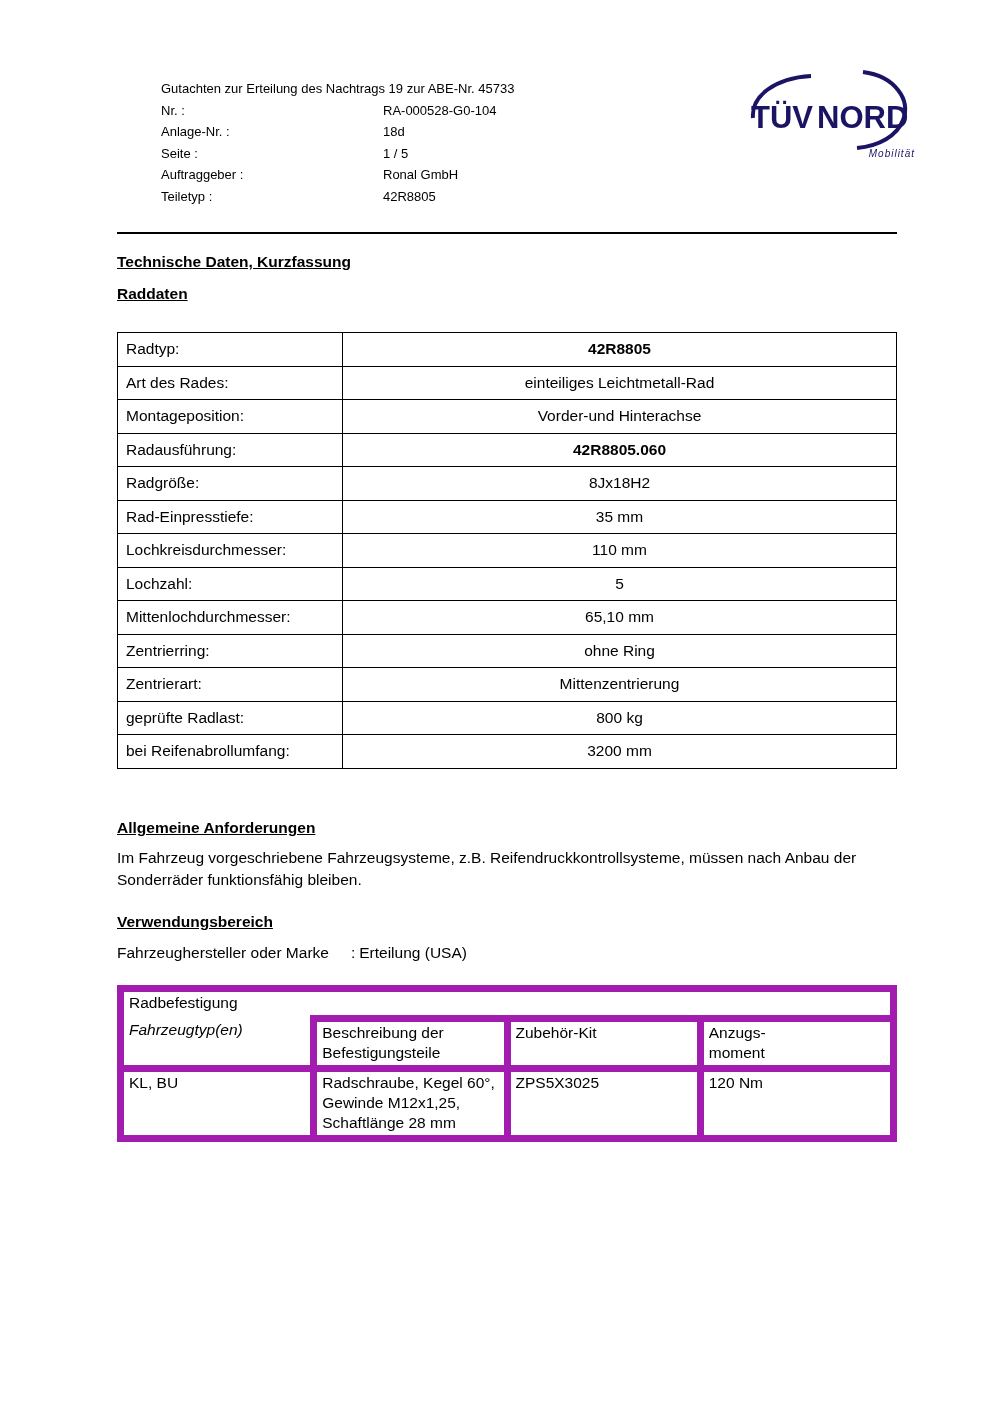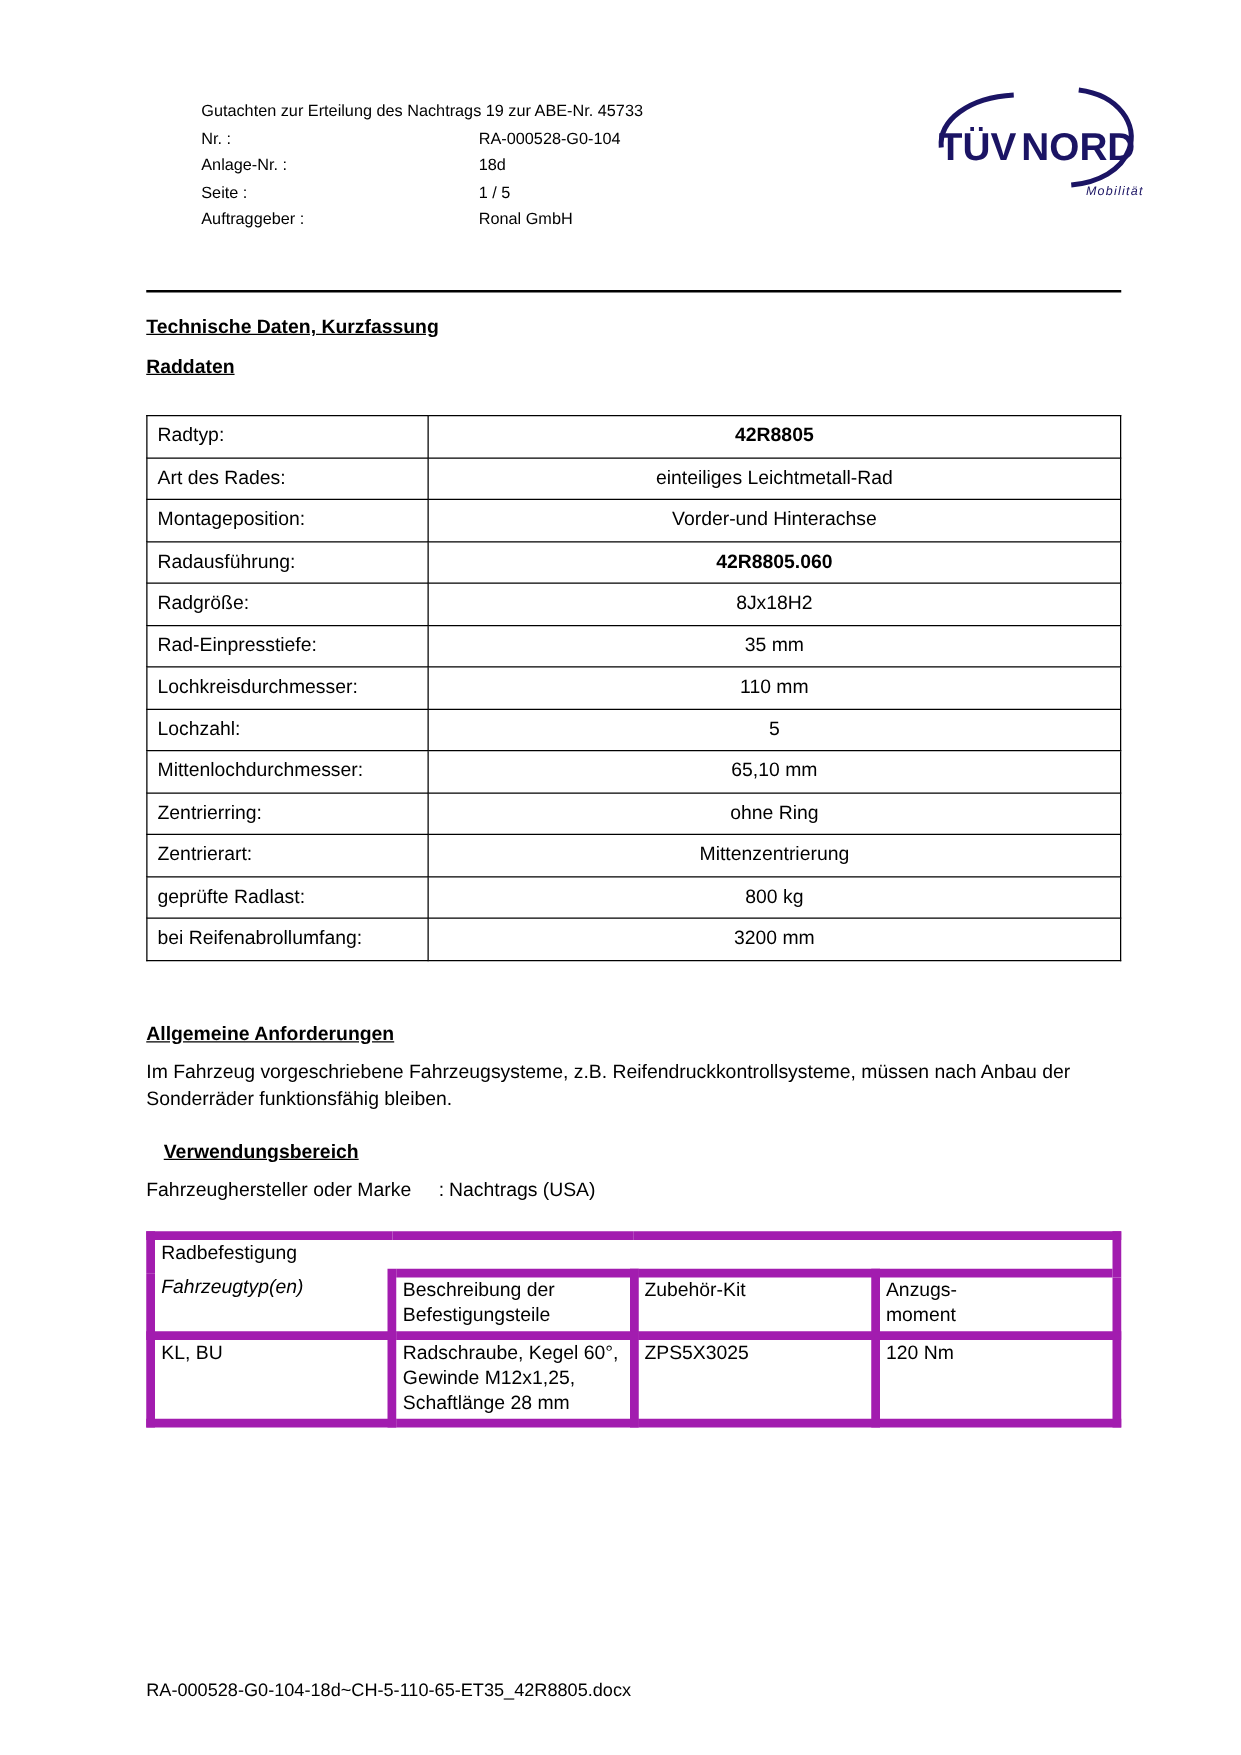--- a/index.html
+++ b/index.html
@@ -84,21 +84,21 @@
   .h-sec {
     position: absolute;
     font-size: 15.5px;
     font-weight: bold;
     text-decoration: underline;
     white-space: nowrap;
   }
   #tech-heading { left: 117px; top: 253px; }
   #rad-heading  { left: 117px; top: 285px; }
   #allg-heading { left: 117px; top: 819px; }
-  #verw-heading { left: 131px; top: 913px; }
+  #verw-heading { left: 117px; top: 913px; }
 
   
   .wheel-table {
     position: absolute;
     left: 117px;
     top: 332px;
     width: 780px;
     border-collapse: collapse;
     table-layout: fixed;
   }
@@ -184,20 +184,23 @@
       <span class="hdr-label">Nr. :</span><span class="hdr-value">RA-000528-G0-104</span>
     </div>
     <div class="header-line">
       <span class="hdr-label">Anlage-Nr. :</span><span class="hdr-value">18d</span>
     </div>
     <div class="header-line">
       <span class="hdr-label">Seite :</span><span class="hdr-value">1 / 5</span>
     </div>
     <div class="header-line">
       <span class="hdr-label">Auftraggeber :</span><span class="hdr-value">Ronal GmbH</span>
+    </div>
+    <div class="header-line">
+      <span class="hdr-label">Teiletyp :</span><span class="hdr-value">42R8805</span>
     </div>
   </div>
 
   <div class="logo">
     <svg width="170" height="110" viewBox="0 0 170 110" xmlns="http://www.w3.org/2000/svg">
       <path d="M118 10 C150 14 166 38 158 58 C152 74 134 84 112 86" fill="none" stroke="#1b1464" stroke-width="4"></path>
       <path d="M8 56 C6 34 30 16 66 14" fill="none" stroke="#1b1464" stroke-width="4"></path>
       <text x="6" y="66" font-family="Liberation Sans, sans-serif" font-size="31" font-weight="bold" fill="#1b1464">TÜV</text>
       <text x="72" y="66" font-family="Liberation Sans, sans-serif" font-size="31" font-weight="bold" fill="#1b1464">NORD</text>
     </svg>
@@ -264,21 +267,21 @@
         <td class="v">3200 mm</td>
       </tr>
     </tbody>
   </table>
 
   <div class="h-sec" id="allg-heading">Allgemeine Anforderungen</div>
   <div class="para" id="allg-text">Im Fahrzeug vorgeschriebene Fahrzeugsysteme, z.B. Reifendruckkontrollsysteme, müssen nach Anbau der Sonderräder funktionsfähig bleiben.</div>
 
   <div class="h-sec" id="verw-heading">Verwendungsbereich</div>
   <div class="para" id="verw-text">
-    <span class="vt-label">Fahrzeughersteller oder Marke</span><span class="vt-sep">:</span><span class="vt-value">Nachtrags (USA)</span>
+    <span class="vt-label">Fahrzeughersteller oder Marke</span><span class="vt-sep">:</span><span class="vt-value">Erteilung (USA)</span>
   </div>
 
   <table class="fast-table">
     <tbody>
       <tr>
         <td class="title-cell" colspan="4">Radbefestigung</td>
       </tr>
       <tr class="hdr">
         <td class="col-a nb-top">Fahrzeugtyp(en)</td>
         <td class="col-b">Beschreibung der Befestigungsteile</td>
@@ -290,15 +293,14 @@
       </tr>
       <tr class="body">
         <td class="col-a">KL, BU</td>
         <td class="col-b">Radschraube, Kegel 60°, Gewinde M12x1,25, Schaftlänge 28 mm</td>
         <td class="col-c">ZPS5X3025</td>
         <td class="col-d">120 Nm</td>
       </tr>
     </tbody>
   </table>
 
-  <div class="footer">RA-000528-G0-104-18d~CH-5-110-65-ET35_42R8805.docx</div>
 
 </div>
 
 </body></html>

